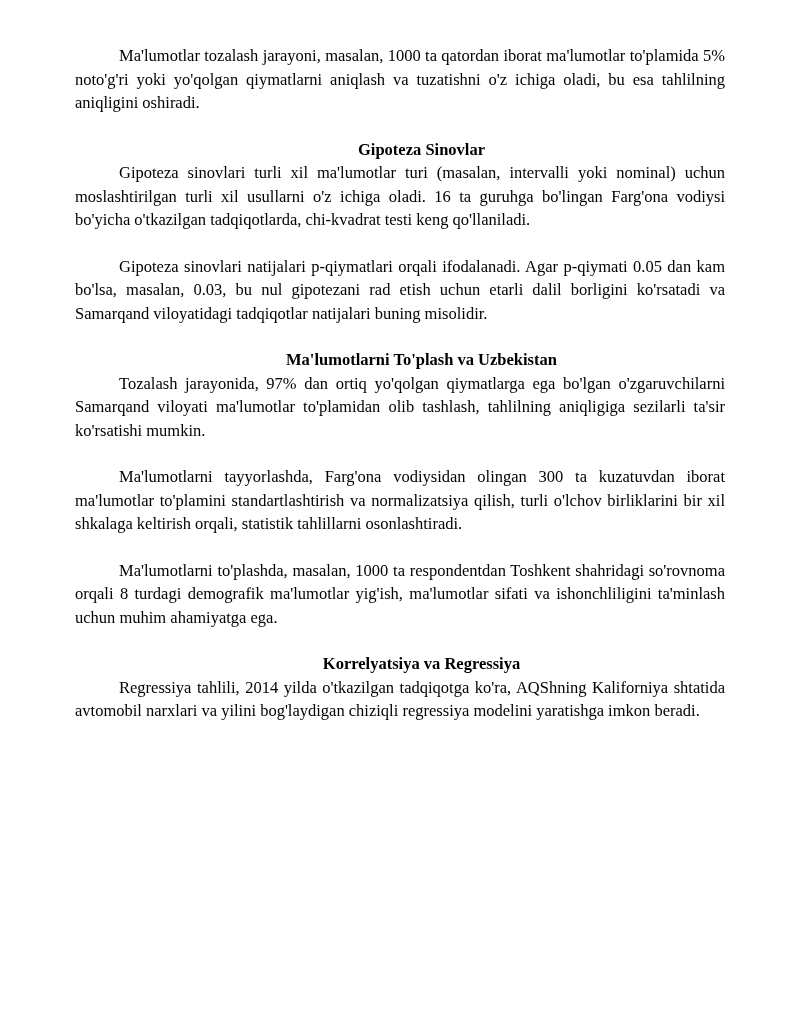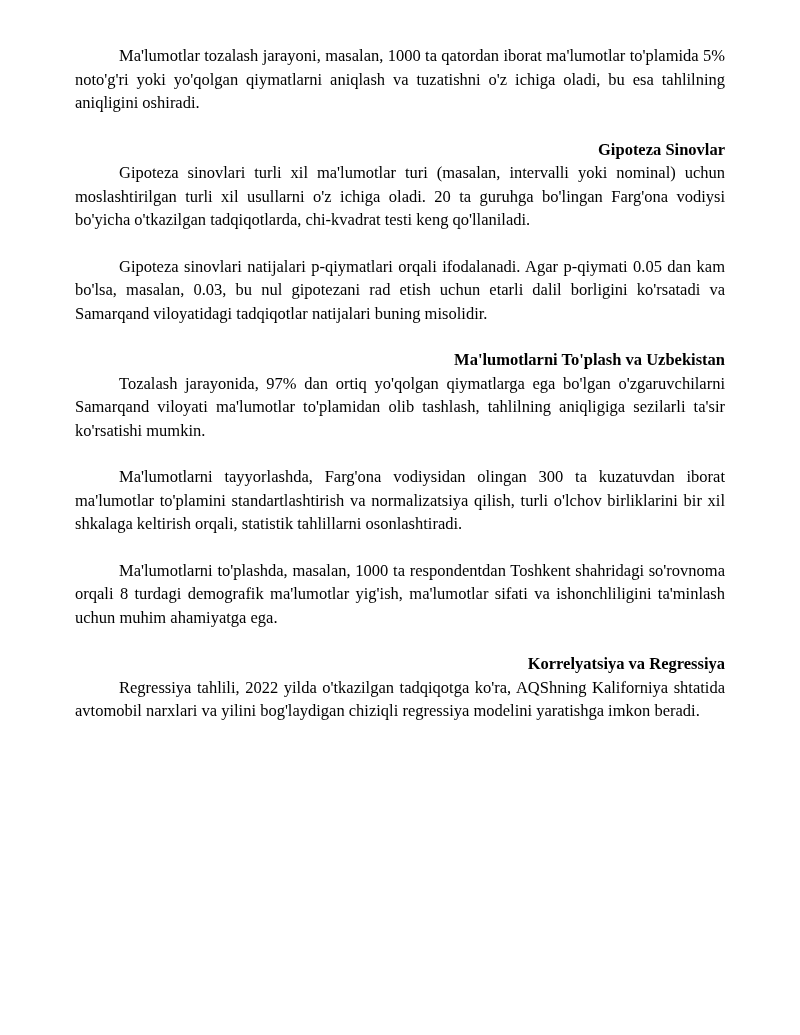--- a/index.html
+++ b/index.html
@@ -24,35 +24,35 @@
     text-align: justify;
     text-indent: 44px;
     text-justify: inter-word;
   }
   .heading {
     margin: 0;
     padding-left: 43px;
     font-size: 16.5px;
     line-height: 23.5px;
     font-weight: bold;
-    text-align: right;
+    text-align: center;
   }
 </style>
 </head>
 <body>
 
 <div class="page">
 
   <p class="para">Ma'lumotlar tozalash jarayoni, masalan, 1000 ta qatordan iborat ma'lumotlar to'plamida 5% noto'g'ri yoki yo'qolgan qiymatlarni aniqlash va tuzatishni o'z ichiga oladi, bu esa tahlilning aniqligini oshiradi.</p>
 
   <h2 class="heading">Gipoteza Sinovlar</h2>
-  <p class="para">Gipoteza sinovlari turli xil ma'lumotlar turi (masalan, intervalli yoki nominal) uchun moslashtirilgan turli xil usullarni o'z ichiga oladi.  20 ta guruhga bo'lingan  Farg'ona vodiysi bo'yicha o'tkazilgan tadqiqotlarda,  chi-kvadrat testi keng qo'llaniladi.</p>
+  <p class="para">Gipoteza sinovlari turli xil ma'lumotlar turi (masalan, intervalli yoki nominal) uchun moslashtirilgan turli xil usullarni o'z ichiga oladi.  16 ta guruhga bo'lingan  Farg'ona vodiysi bo'yicha o'tkazilgan tadqiqotlarda,  chi-kvadrat testi keng qo'llaniladi.</p>
   <p class="para">Gipoteza sinovlari natijalari p-qiymatlari orqali ifodalanadi.  Agar p-qiymati 0.05 dan kam bo'lsa,  masalan, 0.03,  bu nul gipotezani rad etish uchun etarli dalil borligini ko'rsatadi va  Samarqand viloyatidagi tadqiqotlar natijalari buning misolidir.</p>
 
   <h2 class="heading">Ma'lumotlarni To'plash va Uzbekistan</h2>
   <p class="para">Tozalash jarayonida, 97% dan ortiq yo'qolgan qiymatlarga ega bo'lgan o'zgaruvchilarni Samarqand viloyati ma'lumotlar to'plamidan olib tashlash, tahlilning aniqligiga sezilarli ta'sir ko'rsatishi mumkin.</p>
   <p class="para">Ma'lumotlarni tayyorlashda, Farg'ona vodiysidan olingan 300 ta kuzatuvdan iborat ma'lumotlar to'plamini standartlashtirish va normalizatsiya qilish,  turli o'lchov birliklarini bir xil shkalaga keltirish orqali,  statistik tahlillarni osonlashtiradi.</p>
   <p class="para">Ma'lumotlarni to'plashda, masalan, 1000 ta respondentdan Toshkent shahridagi so'rovnoma orqali 8 turdagi demografik ma'lumotlar yig'ish,   ma'lumotlar sifati va ishonchliligini ta'minlash uchun muhim ahamiyatga ega.</p>
 
   <h2 class="heading">Korrelyatsiya va Regressiya</h2>
-  <p class="para">Regressiya tahlili, 2022 yilda o'tkazilgan tadqiqotga ko'ra,  AQShning Kaliforniya shtatida avtomobil narxlari va yilini bog'laydigan chiziqli regressiya modelini yaratishga imkon beradi.</p>
+  <p class="para">Regressiya tahlili, 2014 yilda o'tkazilgan tadqiqotga ko'ra,  AQShning Kaliforniya shtatida avtomobil narxlari va yilini bog'laydigan chiziqli regressiya modelini yaratishga imkon beradi.</p>
 
 </div>
 
 </body></html>

